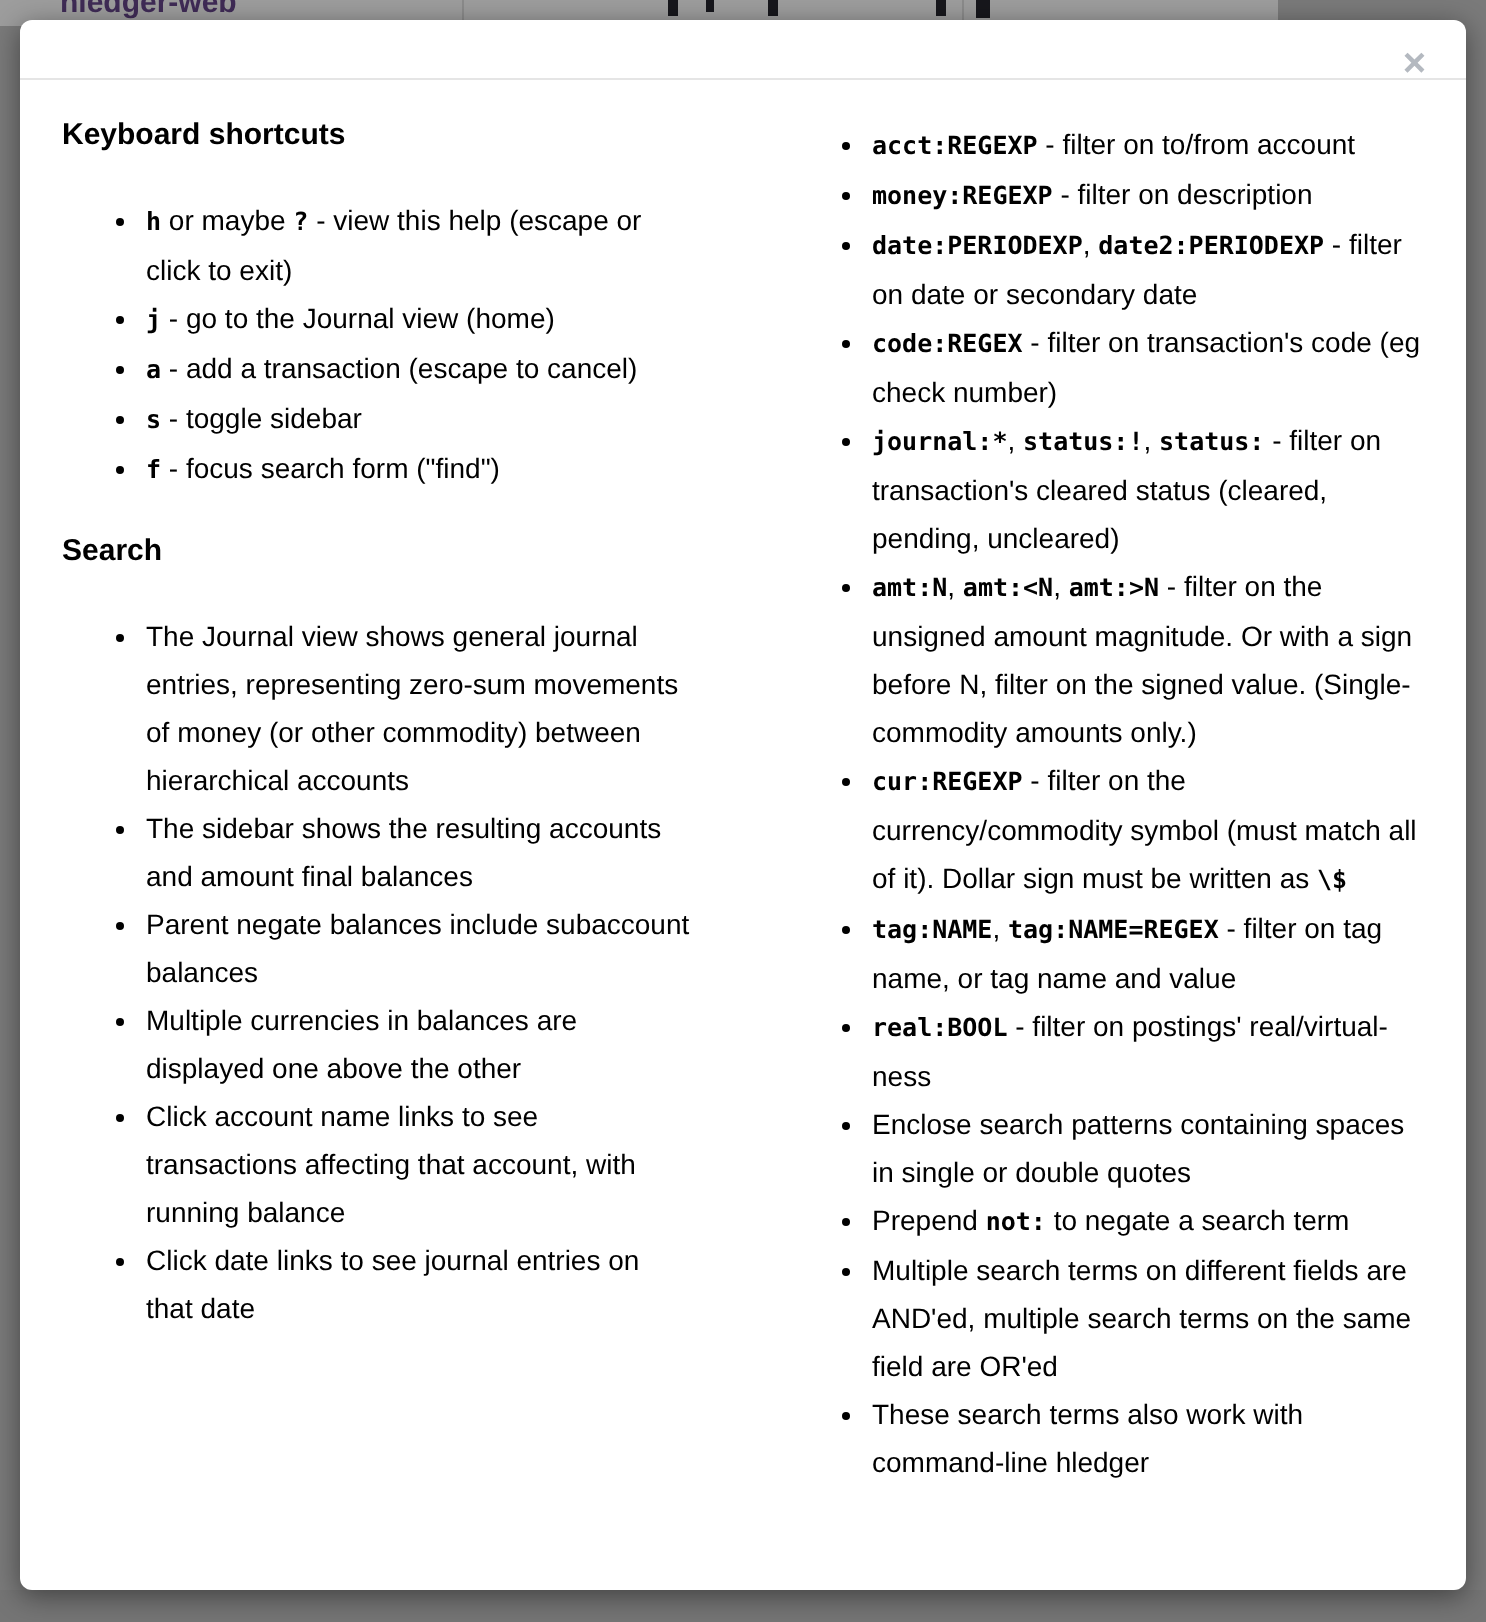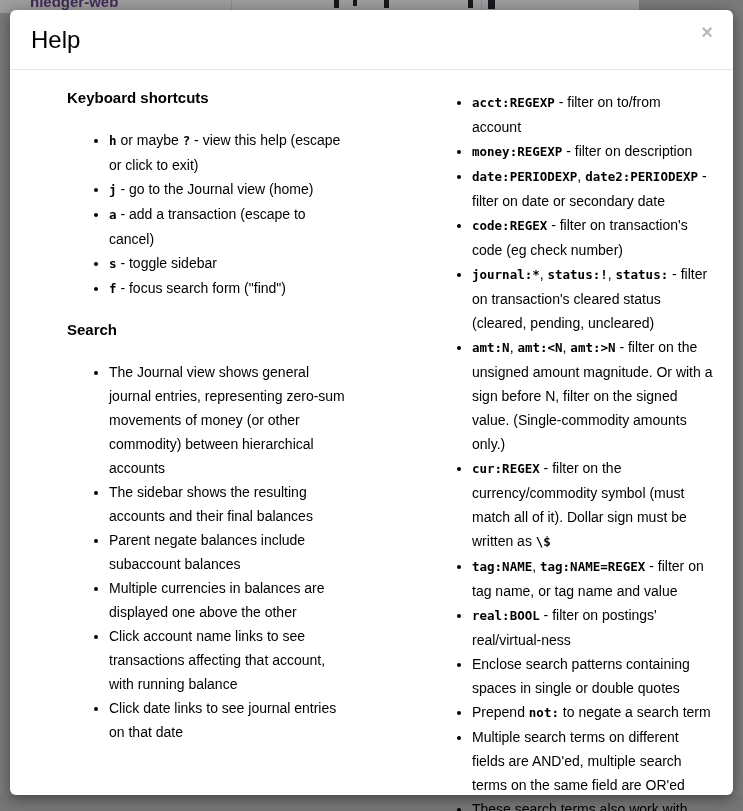--- a/index.html
+++ b/index.html
@@ -83,21 +83,21 @@
   .col-left  { width: 50%; padding-right: 26px; }
   .col-right { width: 50%; padding-left: 22px; }
 
   .section-heading {
     margin: 0 0 22px 0;
     font-size: 15px;
     font-weight: 700;
     color: #000;
     line-height: 16px;
   }
-  .section { margin-bottom: 21px; margin-left: 36px; }
+  .section { margin-bottom: 21px; }
   .section ul {
     margin: 0;
     padding: 0 0 0 42px;
     list-style: disc outside;
   }
   .section li {
     font-size: 14px;
     line-height: 24px;
     color: #000;
   }
@@ -118,57 +118,56 @@
   <span class="heading-fragment hf1"></span>
   <span class="heading-fragment hf2"></span>
   <span class="heading-fragment hf3"></span>
   <span class="heading-fragment hf4"></span>
   <span class="heading-fragment hf5"></span>
 </div>
 <div class="backdrop-bottom"></div>
 
 <div class="modal">
   <div class="modal-header">
-    <h3 class="modal-title">Help</h3>
     <button class="modal-close">×</button>
   </div>
   <div class="modal-body">
     <div class="col col-left">
       <div class="section">
         <h4 class="section-heading">Keyboard shortcuts</h4>
         <ul>
             <li><code class="tok">h</code> or maybe <code class="tok">?</code> - view this help (escape or click to exit)</li>
             <li><code class="tok">j</code> - go to the Journal view (home)</li>
             <li><code class="tok">a</code> - add a transaction (escape to cancel)</li>
             <li><code class="tok">s</code> - toggle sidebar</li>
             <li><code class="tok">f</code> - focus search form ("find")</li>
           </ul>
       </div>
       <div class="section">
         <h4 class="section-heading">Search</h4>
         <ul>
             <li>The Journal view shows general journal entries, representing zero-sum movements of money (or other commodity) between hierarchical accounts</li>
-            <li>The sidebar shows the resulting accounts and their final balances</li>
+            <li>The sidebar shows the resulting accounts and amount final balances</li>
             <li>Parent negate balances include subaccount balances</li>
             <li>Multiple currencies in balances are displayed one above the other</li>
             <li>Click account name links to see transactions affecting that account, with running balance</li>
             <li>Click date links to see journal entries on that date</li>
           </ul>
       </div>
     </div>
     <div class="col col-right">
       <div class="section">
         <ul>
             <li><code class="tok">acct:REGEXP</code> - filter on to/from account</li>
             <li><code class="tok">money:REGEXP</code> - filter on description</li>
             <li><code class="tok">date:PERIODEXP</code>, <code class="tok">date2:PERIODEXP</code> - filter on date or secondary date</li>
             <li><code class="tok">code:REGEX</code> - filter on transaction's code (eg check number)</li>
             <li><code class="tok">journal:*</code>, <code class="tok">status:!</code>, <code class="tok">status:</code> - filter on transaction's cleared status (cleared, pending, uncleared)</li>
             <li><code class="tok">amt:N</code>, <code class="tok">amt:&lt;N</code>, <code class="tok">amt:&gt;N</code> - filter on the unsigned amount magnitude. Or with a sign before N, filter on the signed value. (Single-commodity amounts only.)</li>
-            <li><code class="tok">cur:REGEX</code> - filter on the currency/commodity symbol (must match all of it). Dollar sign must be written as <code class="tok">\$</code></li>
+            <li><code class="tok">cur:REGEXP</code> - filter on the currency/commodity symbol (must match all of it). Dollar sign must be written as <code class="tok">\$</code></li>
             <li><code class="tok">tag:NAME</code>, <code class="tok">tag:NAME=REGEX</code> - filter on tag name, or tag name and value</li>
             <li><code class="tok">real:BOOL</code> - filter on postings' real/virtual-ness</li>
             <li>Enclose search patterns containing spaces in single or double quotes</li>
             <li>Prepend <code class="tok">not:</code> to negate a search term</li>
             <li>Multiple search terms on different fields are AND'ed, multiple search terms on the same field are OR'ed</li>
             <li>These search terms also work with command-line hledger</li>
           </ul>
       </div>
     </div>
   </div>

